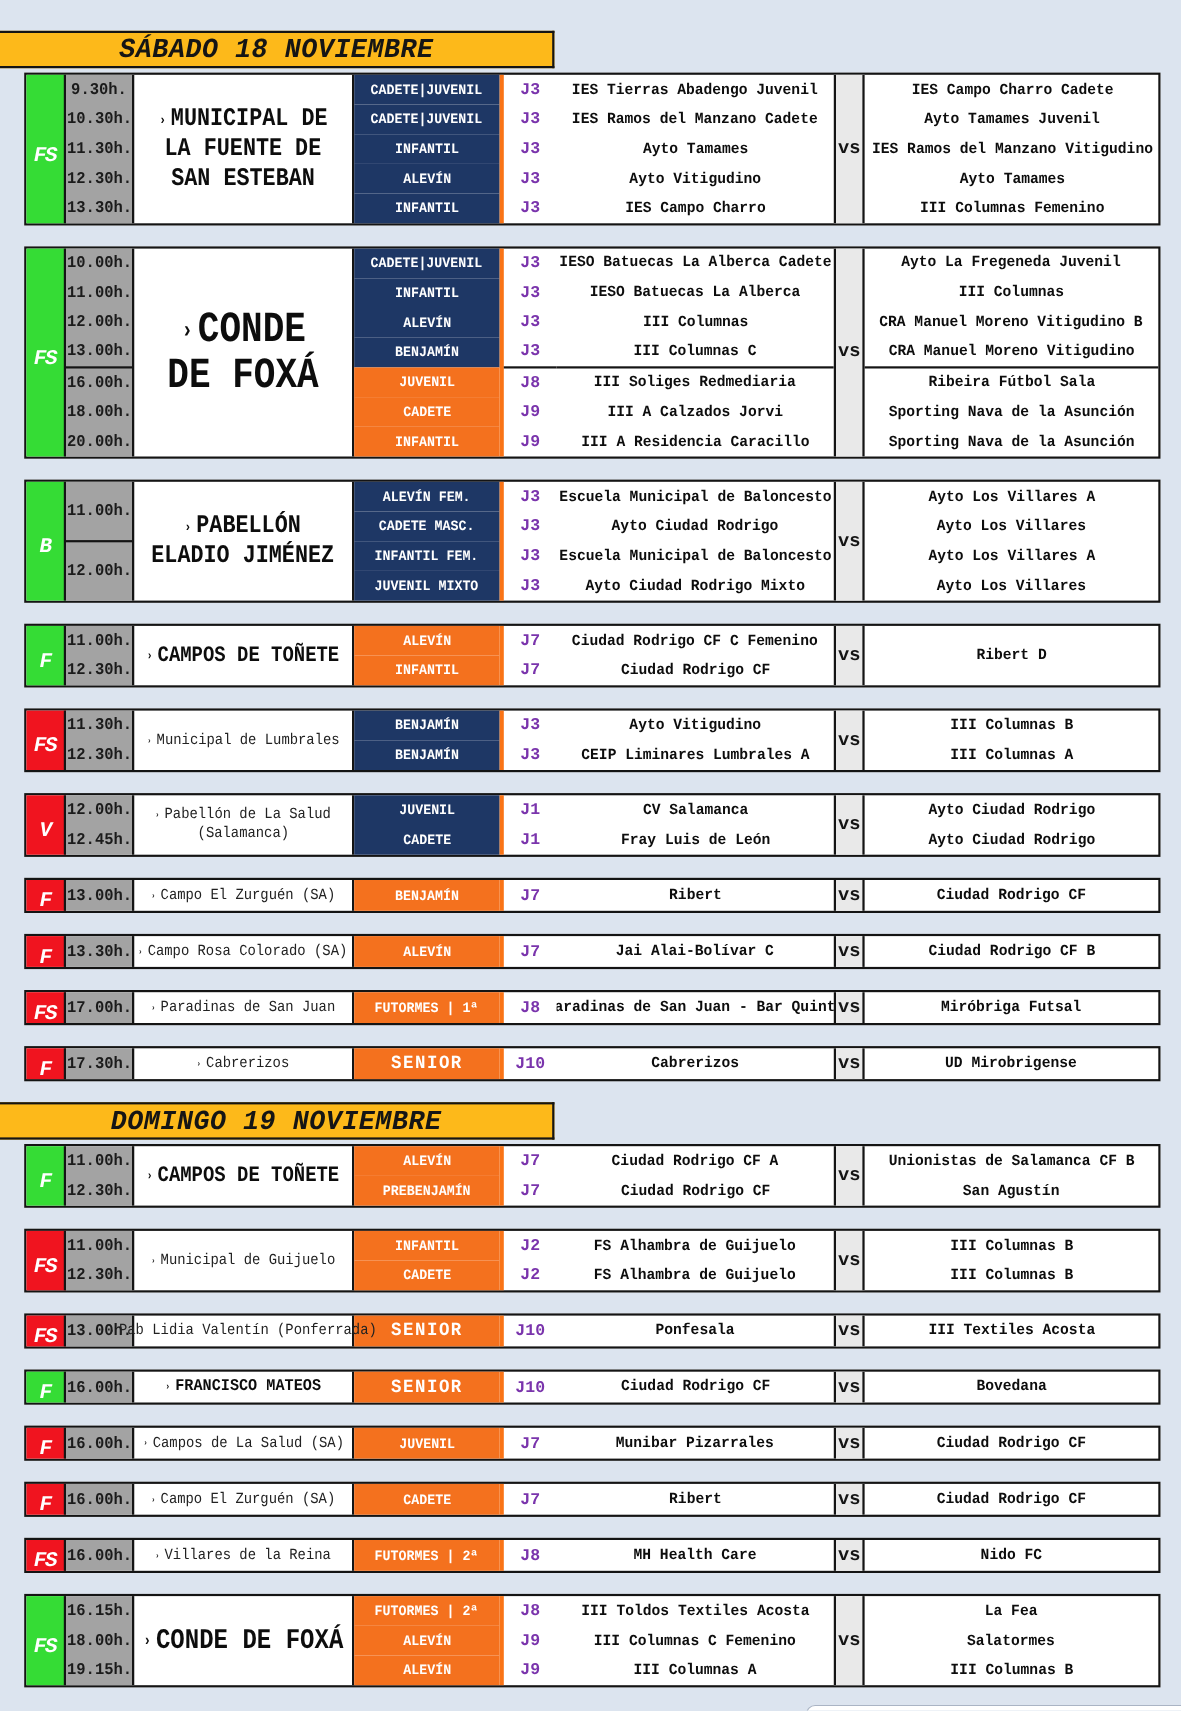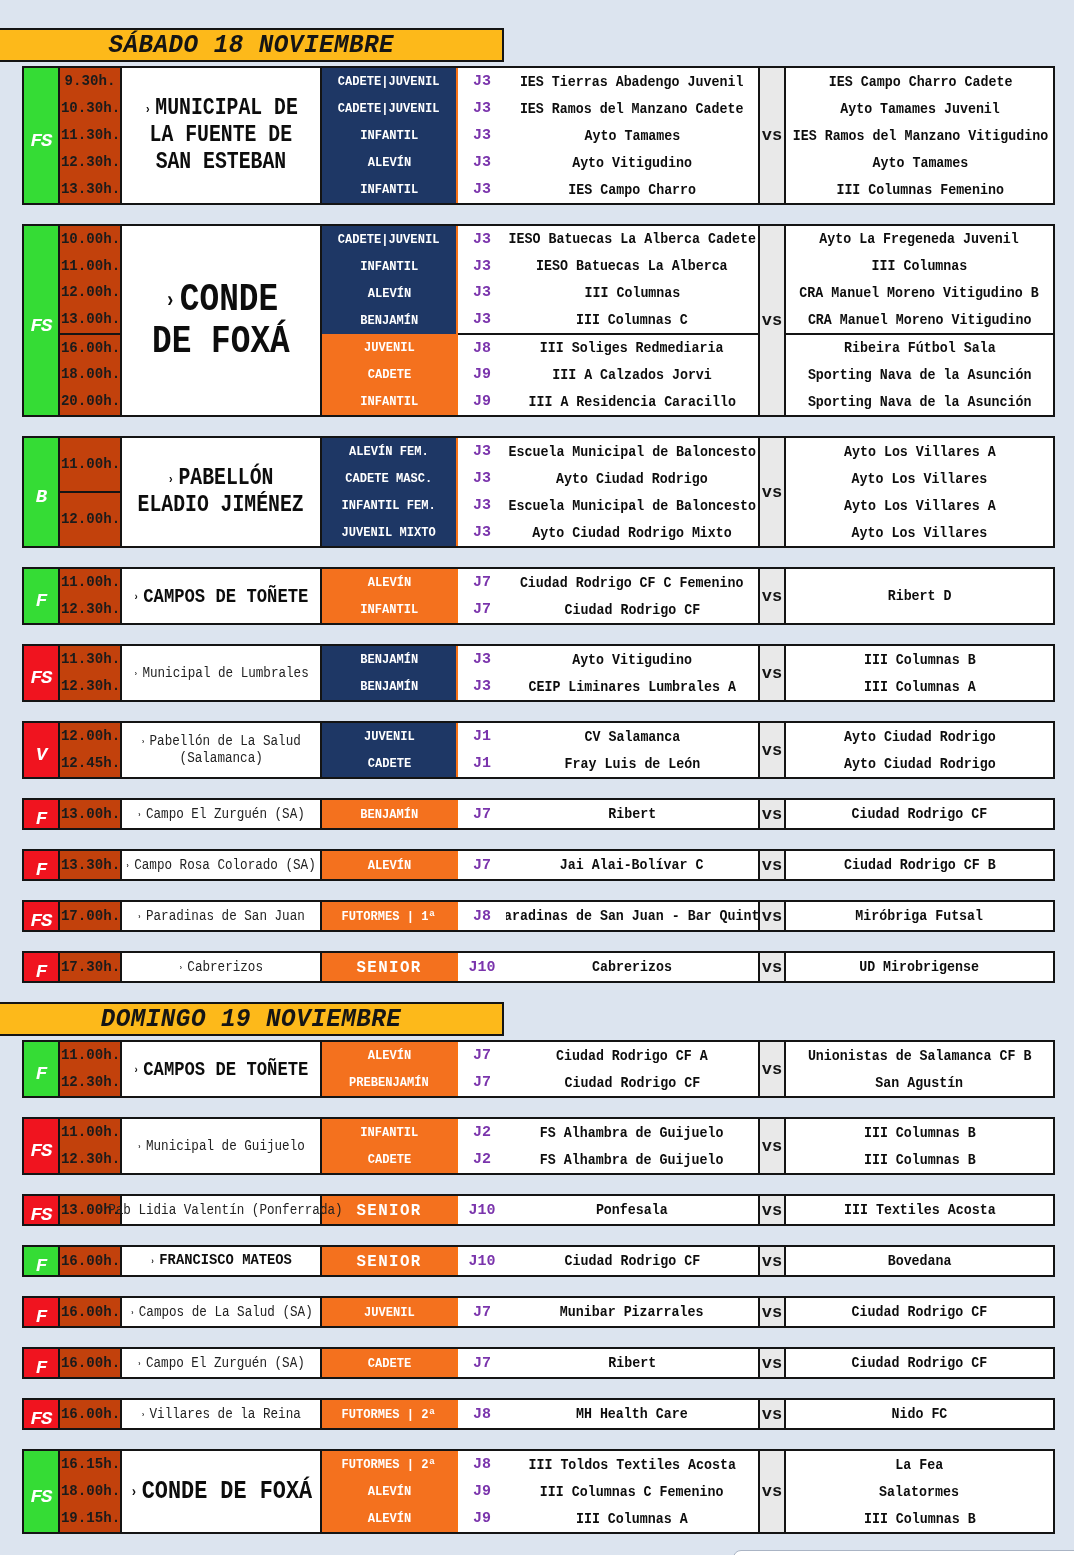--- a/index.html
+++ b/index.html
@@ -30,36 +30,36 @@
   .col{display:flex;flex-direction:column;box-sizing:border-box;}
   .cell{flex:1 1 0;display:flex;align-items:center;justify-content:center;box-sizing:border-box;overflow:hidden;}
   .cell.divider{border-top:2px solid #141414;}
 
   .badge-col{width:36px;flex:0 0 36px;border-right:2px solid #141414;
     display:flex;align-items:center;justify-content:center;}
   .badge-green{background:#35DC35;}
   .badge-red{background:#F0141F;}
   .badge-label{color:#fff;font-weight:bold;font-style:italic;font-size:19px;letter-spacing:-1px;margin-top:10px;}
 
-  .time-col{width:62px;flex:0 0 62px;background:#c2410c;border-right:2px solid #141414;}
+  .time-col{width:62px;flex:0 0 62px;background:#a3a3a3;border-right:2px solid #141414;}
   .time-label{font-size:15px;font-weight:bold;color:#1b1b1b;white-space:nowrap;transform:scaleX(.94);}
 
   .venue-col{width:200px;flex:0 0 200px;border-right:2px solid #141414;
     display:flex;align-items:center;justify-content:center;}
   .venue{display:flex;flex-direction:column;align-items:center;justify-content:center;text-align:center;}
   .venue-line{display:flex;align-items:center;justify-content:center;white-space:nowrap;color:#0d0d0d;}
   .venue-arrow{font-weight:bold;font-size:.55em;margin-right:5px;position:relative;top:1px;}
   .venue-xxl .venue-line{font-size:39px;line-height:42px;font-weight:bold;transform:scaleX(.84);}
   .venue-xl  .venue-line{font-size:23px;line-height:27px;font-weight:bold;transform:scaleX(.86);}
   .venue-lg  .venue-line{font-size:20px;line-height:23px;font-weight:bold;transform:scaleX(.86);}
   .venue-lg2 .venue-line{font-size:26px;line-height:29px;font-weight:bold;transform:scaleX(.84);}
   .venue-md  .venue-line{font-size:15px;line-height:18px;font-weight:bold;transform:scaleX(.92);}
   .venue-sm  .venue-line{font-size:14px;line-height:17px;font-weight:normal;color:#222;transform:scaleX(.9);}
 
-  .cat-col{width:136px;flex:0 0 136px;border-right:2px solid #f97316;}
+  .cat-col{width:136px;flex:0 0 136px;border-right:4px solid #f97316;}
   .cat-navy{background:#1E3765;}
   .cat-orange{background:#F4711E;}
   .cat-label{color:#fff;font-weight:bold;font-size:13px;white-space:nowrap;transform:scaleX(.93);}
   .cat-lg .cat-label{font-size:17px;letter-spacing:1.5px;}
 
   .j-col{width:48px;flex:0 0 48px;}
   .j-label{color:#7A34AC;font-weight:bold;font-size:15px;}
 
   .home-col{width:252px;flex:0 0 252px;}
   .away-col{flex:1 1 auto;}

